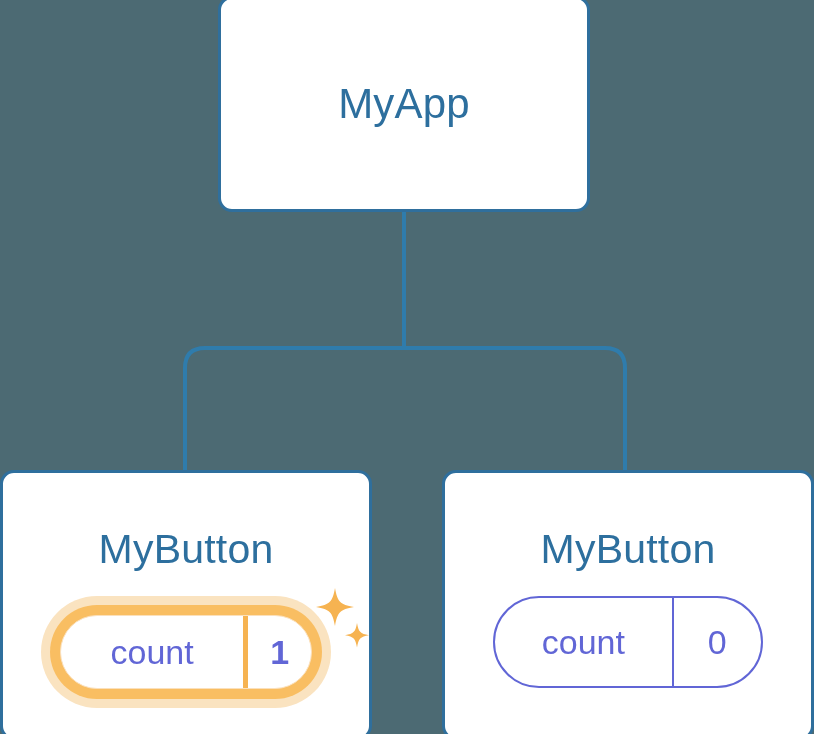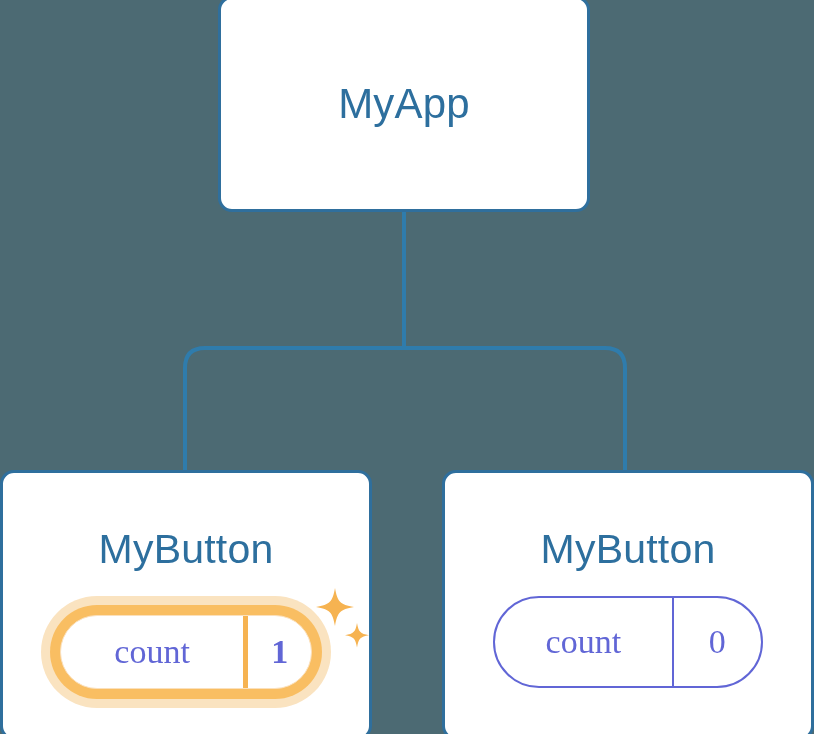--- a/index.html
+++ b/index.html
@@ -79,21 +79,20 @@
   }
 
   .pill {
     position: relative;
     display: flex;
     align-items: stretch;
     background: #ffffff;
     box-sizing: border-box;
     border-radius: 999px;
     overflow: hidden;
-    font-family: Liberation Serif, serif;
   }
 
   
   .pill.plain {
     width: 270px;
     height: 92px;
     border: 2px solid #6166d6;
   }
   .pill.plain .pill-key,
   .pill.plain .pill-val {

